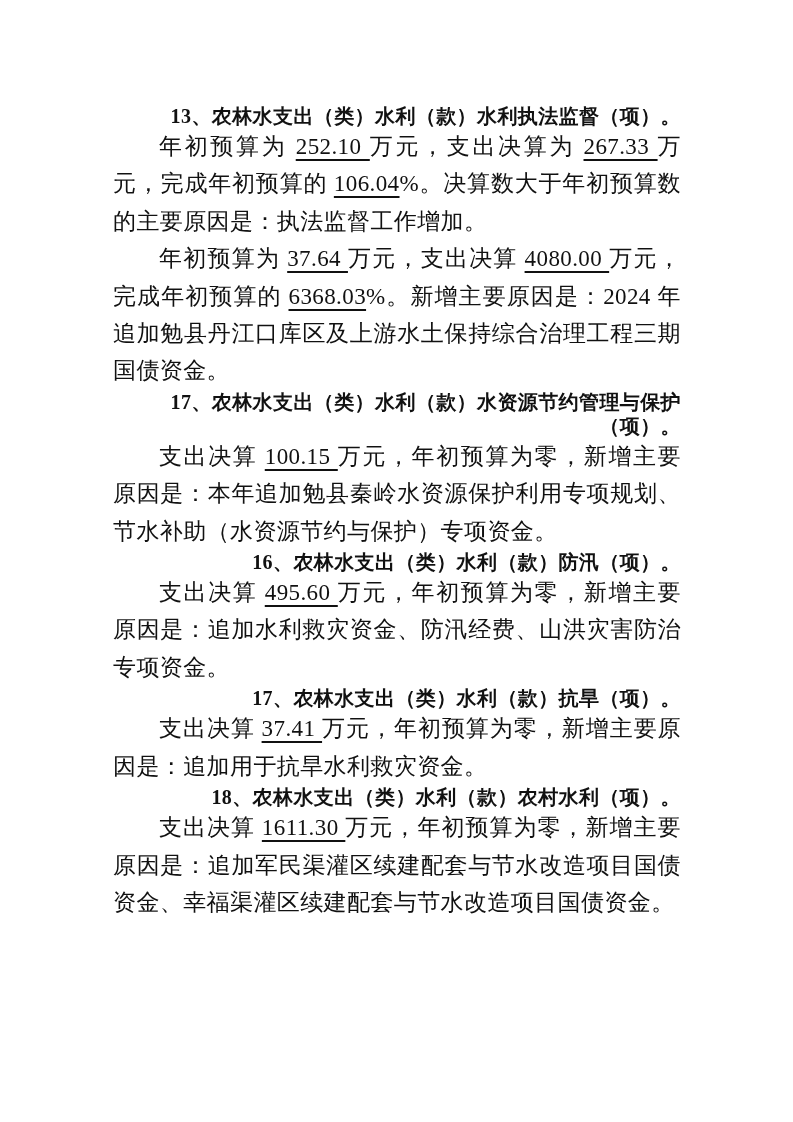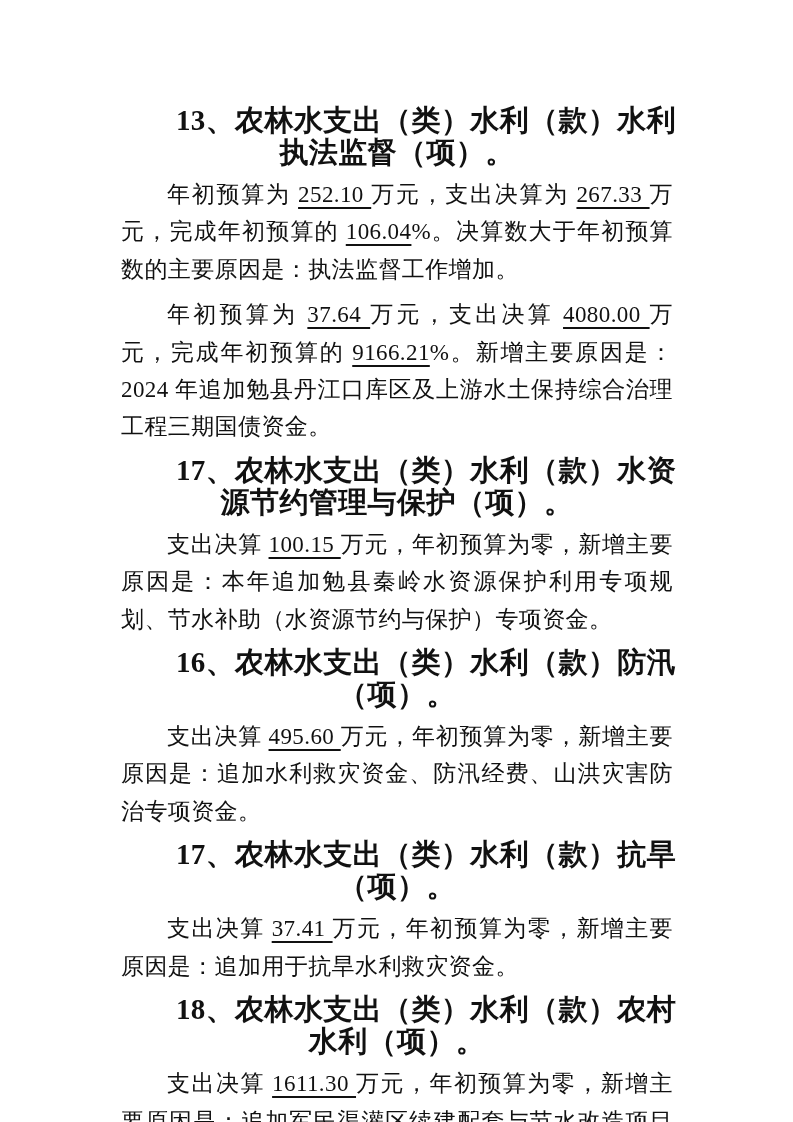--- a/index.html
+++ b/index.html
@@ -20,47 +20,47 @@
   }
   .doc {
     font-size: 23px;
     line-height: 37.4px;
     text-align: justify;
     letter-spacing: 0.4px;
   }
   .section { margin: 0; }
   .heading {
     margin: 0;
-    font-size: 29px;
+    font-size: 20px;
     font-weight: 700;
     text-indent: 2em;
-    line-height: 32px;
-    text-align: center;
+    line-height: 24px;
+    text-align: right;
   }
   .para {
-    margin: 8px;
+    margin: 0;
     text-indent: 2em;
   }
   .u {
     text-decoration: underline;
     text-decoration-thickness: 1.5px;
     text-underline-offset: 5px;
   }
 </style>
 </head>
 <body>
 
 <div class="page">
   <div class="doc">
       <div class="section">
         <h3 class="heading">13、农林水支出（类）水利（款）水利执法监督（项）。</h3>
         <p class="para"><span class="">年初预算为 </span><span class="u">252.10 </span><span class="">万元，支出决算为 </span><span class="u">267.33 </span><span class="">万元，完成年初预算的 </span><span class="u">106.04</span><span class="">%。决算数大于年初预算数的主要原因是：执法监督工作增加。</span></p>
       </div>
       <div class="section">
-        <p class="para"><span class="">年初预算为 </span><span class="u">37.64 </span><span class="">万元，支出决算 </span><span class="u">4080.00 </span><span class="">万元，完成年初预算的 </span><span class="u">9166.21</span><span class="">%。新增主要原因是：2024 年追加勉县丹江口库区及上游水土保持综合治理工程三期国债资金。</span></p>
+        <p class="para"><span class="">年初预算为 </span><span class="u">37.64 </span><span class="">万元，支出决算 </span><span class="u">4080.00 </span><span class="">万元，完成年初预算的 </span><span class="u">6368.03</span><span class="">%。新增主要原因是：2024 年追加勉县丹江口库区及上游水土保持综合治理工程三期国债资金。</span></p>
       </div>
       <div class="section">
         <h3 class="heading">17、农林水支出（类）水利（款）水资源节约管理与保护（项）。</h3>
         <p class="para"><span class="">支出决算 </span><span class="u">100.15 </span><span class="">万元，年初预算为零，新增主要原因是：本年追加勉县秦岭水资源保护利用专项规划、节水补助（水资源节约与保护）专项资金。</span></p>
       </div>
       <div class="section">
         <h3 class="heading">16、农林水支出（类）水利（款）防汛（项）。</h3>
         <p class="para"><span class="">支出决算 </span><span class="u">495.60 </span><span class="">万元，年初预算为零，新增主要原因是：追加水利救灾资金、防汛经费、山洪灾害防治专项资金。</span></p>
       </div>
       <div class="section">

